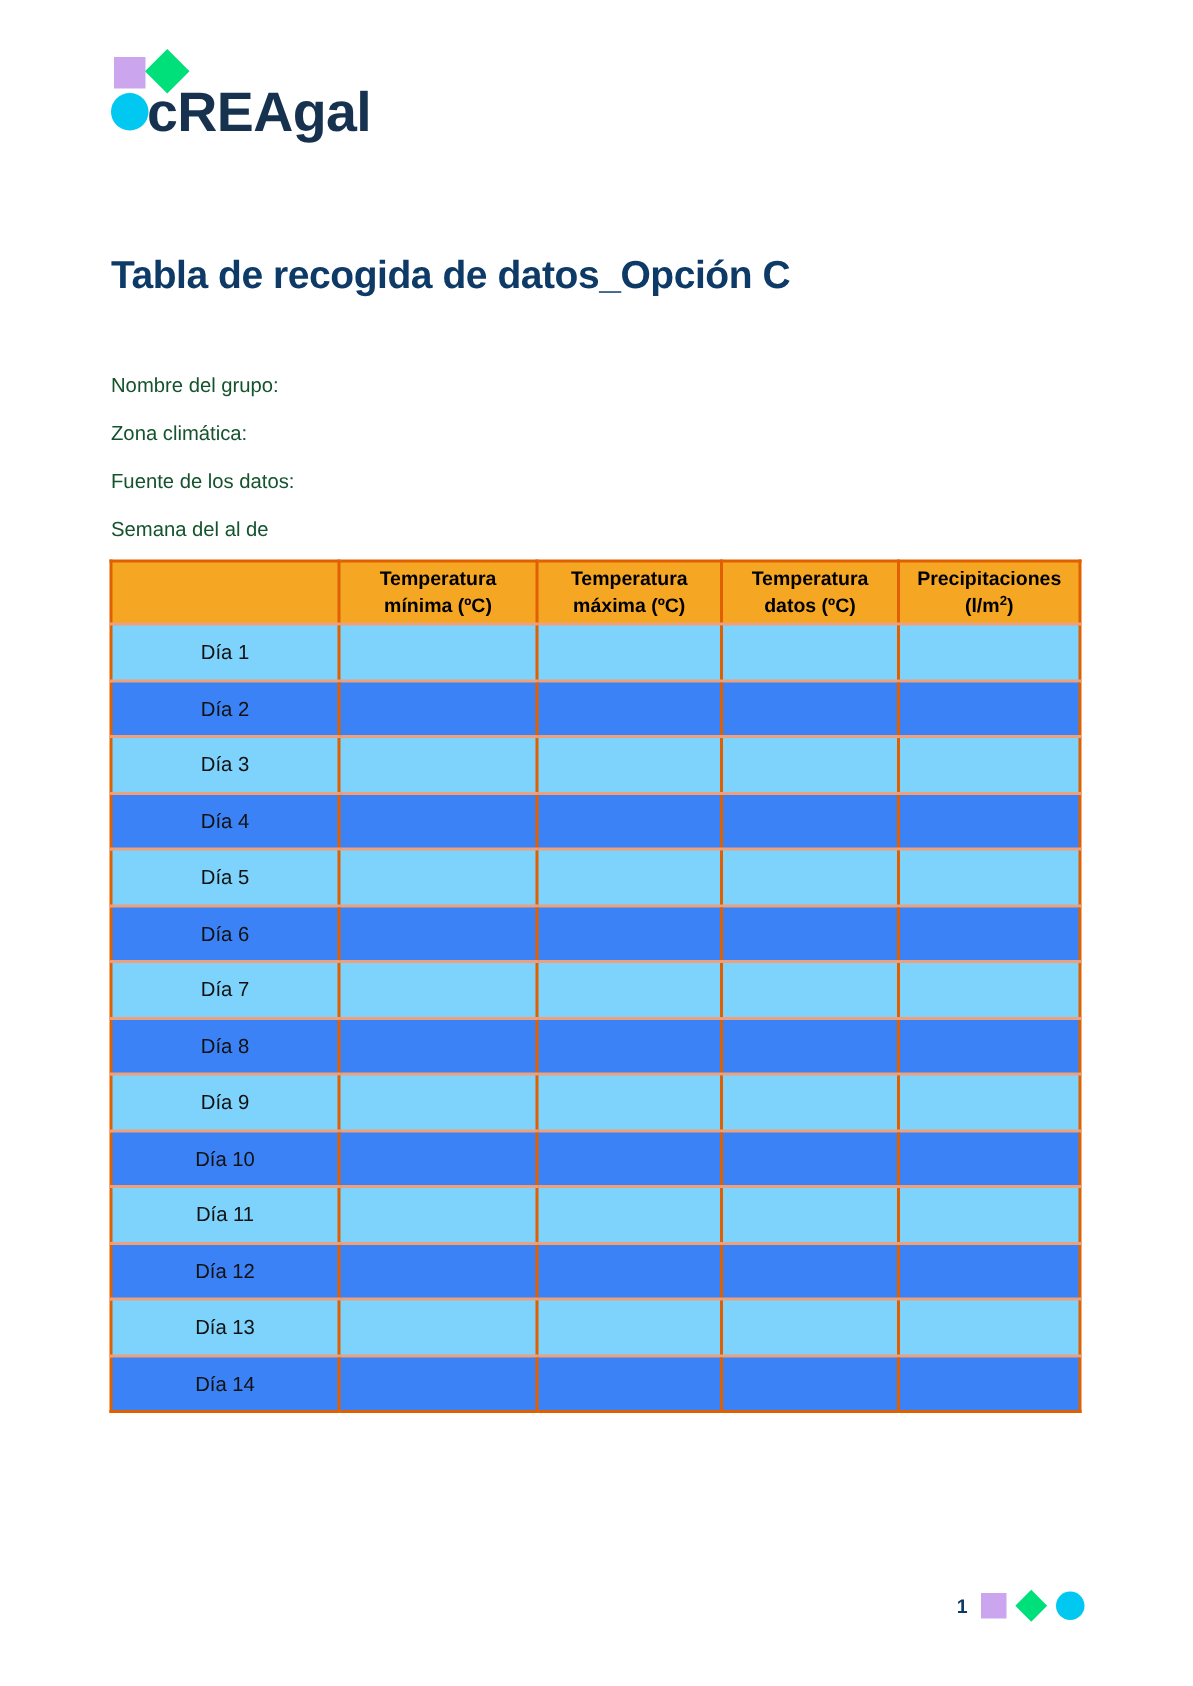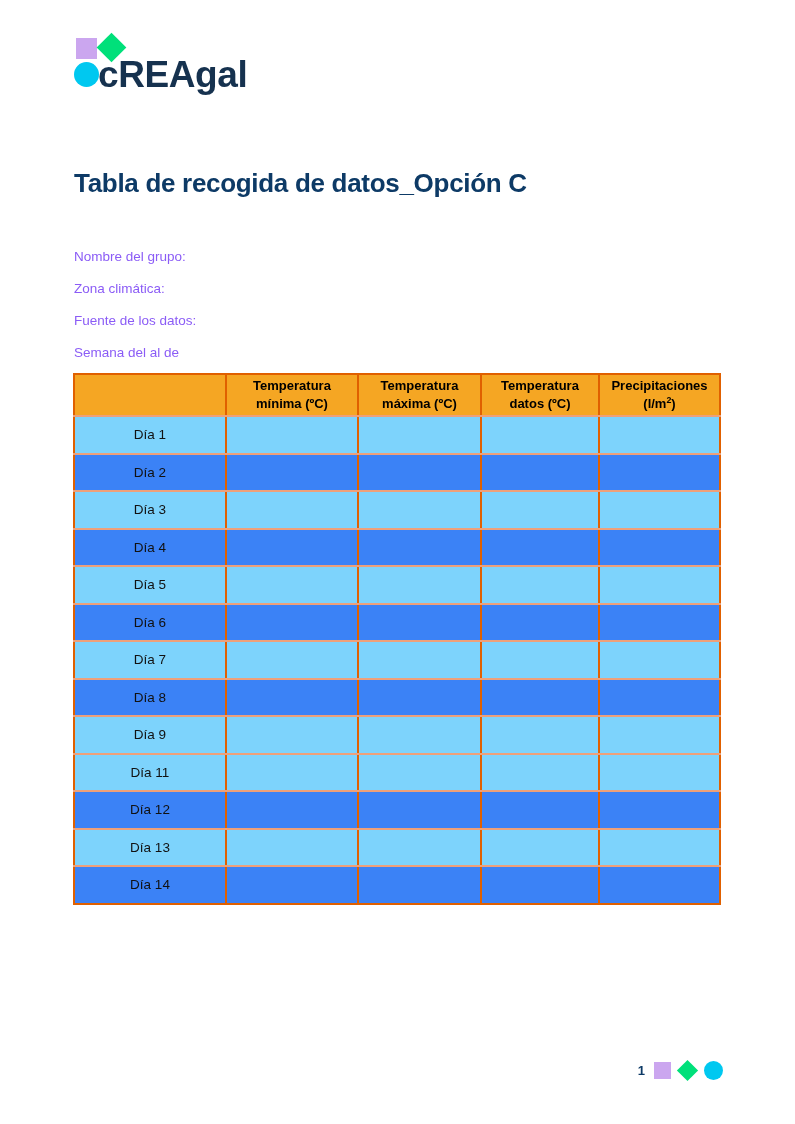--- a/index.html
+++ b/index.html
@@ -91,21 +91,21 @@
   
   .meta {
     position: absolute;
     left: 74px;
     top: 250px;
     width: 500px;
   }
   .meta-line {
     font-size: 13.5px;
     line-height: 1;
-    color: #8b5cf6;
+    color: #14532d;
     margin-bottom: 18.5px;
   }
 
   
   .data-table {
     position: absolute;
     left: 73px;
     top: 373px;
     width: 646px;
     border-collapse: collapse;
@@ -309,20 +309,27 @@
           <td></td>
           <td></td>
         </tr>
         <tr class="row-white">
           <td class="day-cell">Día 9</td>
           <td></td>
           <td></td>
           <td></td>
           <td></td>
         </tr>
+        <tr class="row-gray">
+          <td class="day-cell">Día 10</td>
+          <td></td>
+          <td></td>
+          <td></td>
+          <td></td>
+        </tr>
         <tr class="row-white">
           <td class="day-cell">Día 11</td>
           <td></td>
           <td></td>
           <td></td>
           <td></td>
         </tr>
         <tr class="row-gray">
           <td class="day-cell">Día 12</td>
           <td></td>

